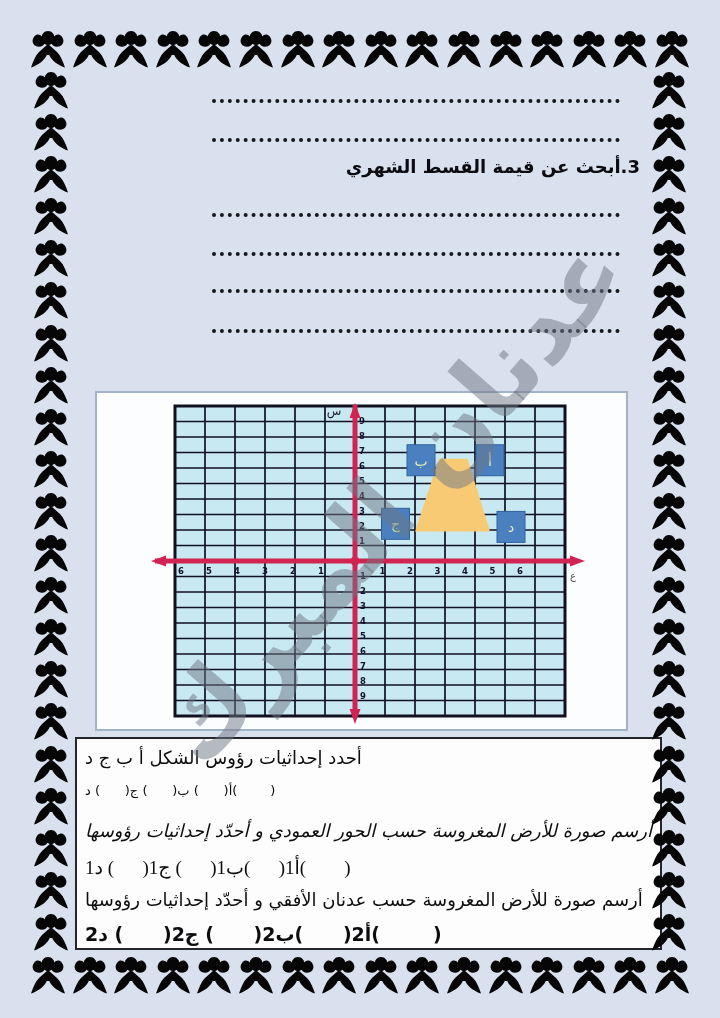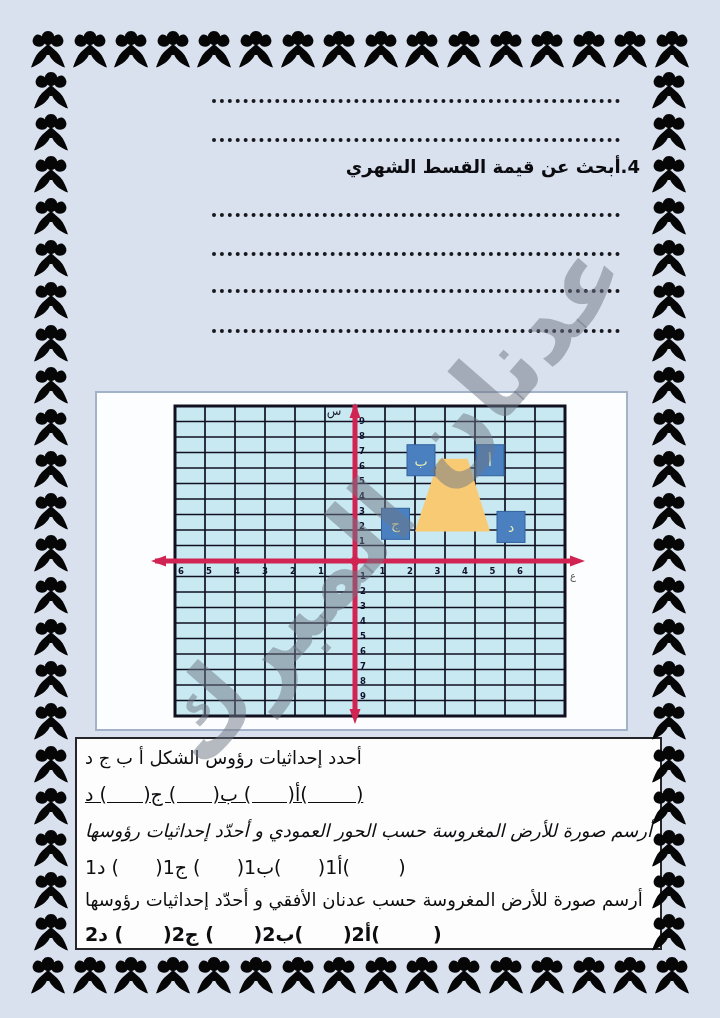--- a/index.html
+++ b/index.html
@@ -45,23 +45,23 @@
   #grid-svg{position:absolute;left:48px;top:5px;width:460px;height:330px;}
   
   .answer-box{
     position:absolute;left:75px;top:737px;width:587px;height:213px;
     background:#fdfdfd;border:2px solid #26262a;box-sizing:border-box;
     z-index:1;color:#0d0d10;
   }
   .ab-line{position:absolute;left:8px;width:100%;text-align:left;font-size:18px;white-space:nowrap;}
   .ab-rtl{direction:rtl;}
   .ab-1{top:8px;}
-  .ab-2{top:44px;font-size:19px;text-decoration:underline;}
+  .ab-2{top:44px;font-size:13px;}
   .ab-3{top:81px;font-style:italic;}
-  .ab-4{top:117px;font-size:19px;}
+  .ab-4{top:117px;font-size:19px;font-family:Liberation Serif, serif;}
   .ab-5{top:150px;}
   .ab-6{top:184px;font-size:19px;font-weight:bold;}
   
   .watermark{
     position:absolute;left:90px;top:200px;width:600px;height:600px;
     display:flex;align-items:center;justify-content:center;
     z-index:7;pointer-events:none;
   }
   .wm-text{
     transform:rotate(-49deg);
@@ -462,21 +462,21 @@
       <span>
         <svg class="fl" viewBox="0 0 40 40" fill="#060606">
           <use href="#flower"></use>
         </svg>
       </span>
     </div>
 
   <div class="dot-line dl-1"></div>
   <div class="dot-line dl-2"></div>
 
-  <div class="question q7" dir="rtl">4.أبحث عن قيمة القسط الشهري</div>
+  <div class="question q7" dir="rtl">3.أبحث عن قيمة القسط الشهري</div>
 
   <div class="dot-line dl-3"></div>
   <div class="dot-line dl-4"></div>
   <div class="dot-line dl-5"></div>
   <div class="dot-line dl-6"></div>
 
 
   <div class="chart-panel">
     <svg id="grid-svg" viewBox="0 0 460 330">
         <rect x="30" y="8" width="390" height="310" fill="#c8e8f2"></rect>

